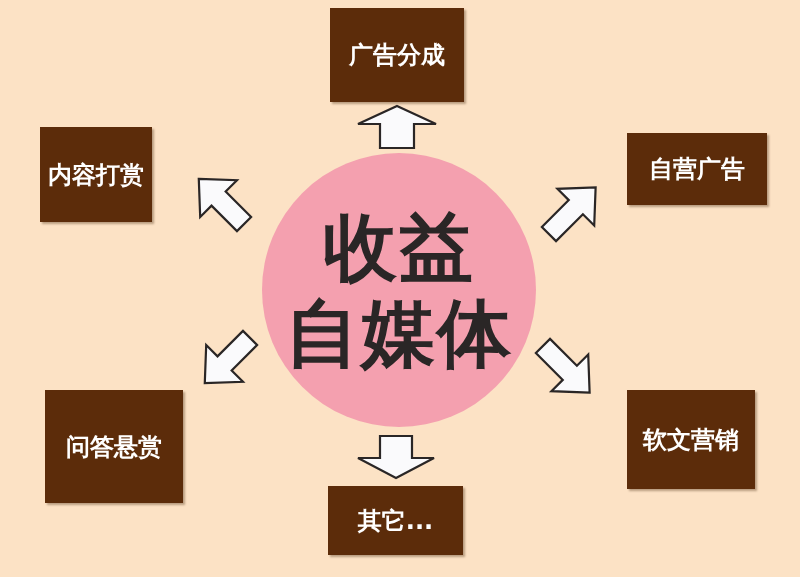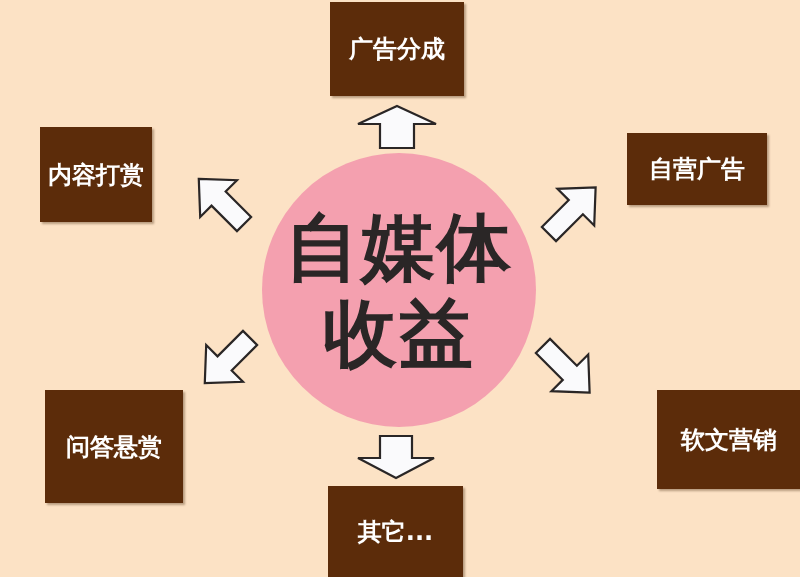--- a/index.html
+++ b/index.html
@@ -35,34 +35,34 @@
       <polygon points="0,-30 26,-2 10,-2 10,34 -10,34 -10,-2 -26,-2"></polygon>
     </g>
 
     <g transform="translate(567,370) rotate(135)">
       <polygon points="0,-32 26,-4 10,-4 10,34 -10,34 -10,-4 -26,-4"></polygon>
     </g>
   </g>
 </svg>
 
 <div class="circle">
+  <span>收益</span>
   <span>自媒体</span>
-  <span>收益</span>
 </div>
 
-<div class="box" style="left:330px;top:2px;width:134px;height:94px;">
+<div class="box" style="left:330px;top:8px;width:134px;height:94px;">
   <span>广告分成</span>
 </div>
 <div class="box" style="left:40px;top:127px;width:112px;height:95px;">
   <span>内容打赏</span>
 </div>
 <div class="box" style="left:627px;top:133px;width:140px;height:72px;">
   <span>自营广告</span>
 </div>
 <div class="box" style="left:45px;top:390px;width:138px;height:113px;">
   <span>问答悬赏</span>
 </div>
-<div class="box" style="left:657px;top:390px;width:144px;height:99px;">
+<div class="box" style="left:627px;top:390px;width:128px;height:99px;">
   <span>软文营销</span>
 </div>
-<div class="box" style="left:328px;top:486px;width:135px;height:91px;">
+<div class="box" style="left:328px;top:486px;width:135px;height:69px;">
   <span>其它...</span>
 </div>
 
 </body></html>

